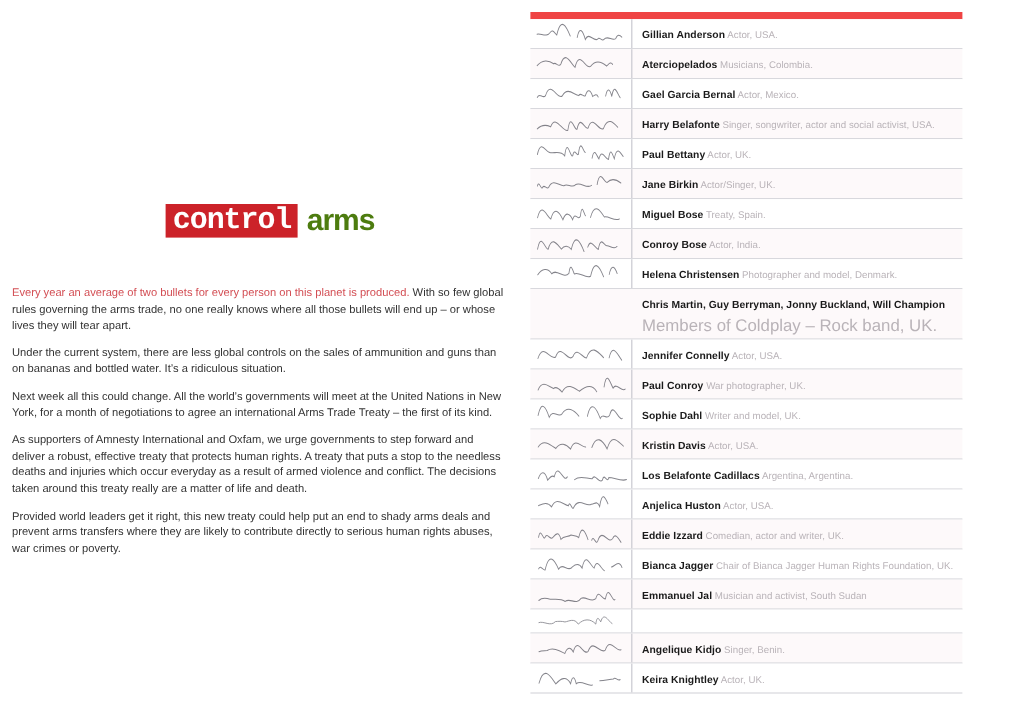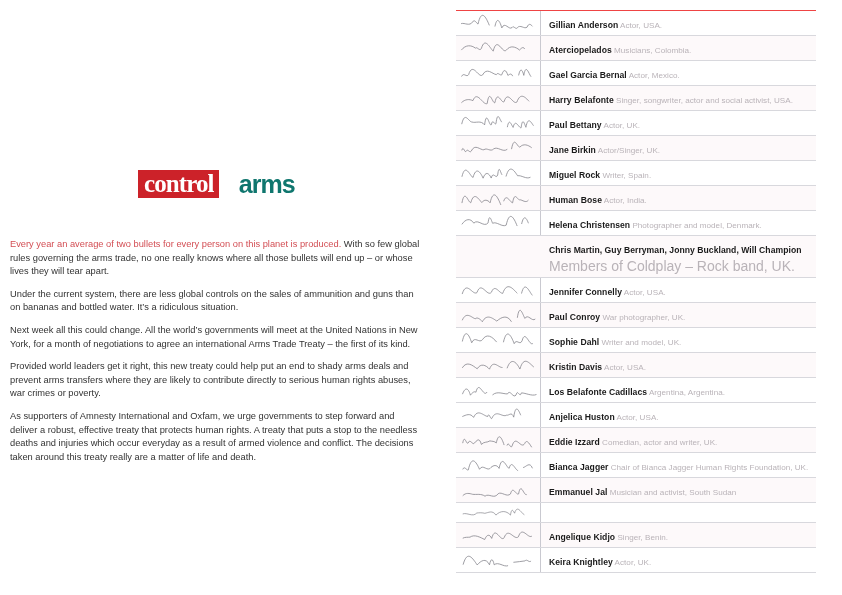--- a/index.html
+++ b/index.html
@@ -30,36 +30,36 @@
     position: absolute;
     left: 138px;
     top: 170px;
     display: flex;
     align-items: stretch;
     height: 28px;
   }
   .logo-control {
     background: #cc2229;
     color: #ffffff;
-    font-family: Liberation Serif, serif;
+    font-family: Liberation Mono, monospace;
     font-weight: bold;
     font-size: 25px;
     line-height: 28px;
     letter-spacing: -0.9px;
     padding: 0 5px 0 6px;
     display: block;
   }
   .logo-arms {
-    color: #0f766e;
+    color: #4d7c0f;
     font-family: "Liberation Sans", sans-serif;
     font-weight: bold;
     font-size: 25px;
     line-height: 28px;
     letter-spacing: -0.9px;
-    padding: 0 4px 0 20px;
+    padding: 0 4px 0 8px;
     display: block;
   }
 
   .letter-body {
     position: absolute;
     left: 10px;
     top: 238px;
     width: 412px;
     font-size: 9.3px;
     line-height: 13.6px;
@@ -72,24 +72,24 @@
     color: #d34e54;
     margin: 0 0 1px 0;
   }
   .red-lead {
     color: #d34e54;
   }
 
   
   .signatories {
     position: absolute;
-    left: 456px;
+    left: 442px;
     top: 10px;
     width: 360px;
-    border-top: 1px solid #ef4444;
+    border-top: 6px solid #ef4444;
     box-sizing: border-box;
   }
   .sig-row {
     display: flex;
     align-items: stretch;
     border-bottom: 1px solid #d8d8dd;
     min-height: 19px;
     position: relative;
     background: #ffffff;
   }
@@ -151,22 +151,22 @@
 
   <div class="logo-wrap">
     <span class="logo-control">control</span>
     <span class="logo-arms">arms</span>
   </div>
 
   <div class="letter-body" id="letter-body">
   <p><span class="red-lead">Every year an average of two bullets for every person on this planet is produced.</span> With so few global rules governing the arms trade, no one really knows where all those bullets will end up – or whose lives they will tear apart.</p>
       <p>Under the current system, there are less global controls on the sales of ammunition and guns than on bananas and bottled water. It’s a ridiculous situation.</p>
       <p>Next week all this could change. All the world’s governments will meet at the United Nations in New York, for a month of negotiations to agree an international Arms Trade Treaty – the first of its kind.</p>
+      <p>As supporters of Amnesty International and Oxfam, we urge governments to step forward and deliver a robust, effective treaty that protects human rights. A treaty that puts a stop to the needless deaths and injuries which occur everyday as a result of armed violence and conflict. The decisions taken around this treaty really are a matter of life and death.</p>
       <p>Provided world leaders get it right, this new treaty could help put an end to shady arms deals and prevent arms transfers where they are likely to contribute directly to serious human rights abuses, war crimes or poverty.</p>
-      <p>As supporters of Amnesty International and Oxfam, we urge governments to step forward and deliver a robust, effective treaty that protects human rights. A treaty that puts a stop to the needless deaths and injuries which occur everyday as a result of armed violence and conflict. The decisions taken around this treaty really are a matter of life and death.</p>
     </div>
 
 </div>
 
 <div class="signatories" id="signatories">
     <div class="sig-row">
       <div class="sig-cell-mark">
         <svg viewBox="0 0 84 19" preserveAspectRatio="none">
           <path d="M5.5 9.9 C8.9 9.1,13.4 12.4,16.7 8.6 C18.3 6.2,20.4 9.4,22.0 10.4 C25.4 -2.0,29.9 4.6,33.2 11.1 M39.0 12.0 C41.0 4.0,43.8 7.8,45.8 13.4 C48.8 7.9,52.9 15.4,56.0 13.1 C57.6 11.1,59.7 15.0,61.3 13.3 C64.2 10.3,68.2 14.6,71.1 12.8 C72.6 9.6,74.6 10.3,76.2 11.9" fill="none" stroke="#55555f" stroke-width="0.7" stroke-linecap="round"></path>
         </svg>
@@ -225,31 +225,31 @@
         <div class="sig-line"><span class="sig-name">Jane Birkin</span><span class="sig-desc"> Actor/Singer, UK.</span></div>
       </div>
     </div>
     <div class="sig-row">
       <div class="sig-cell-mark">
         <svg viewBox="0 0 84 19" preserveAspectRatio="none">
           <path d="M6.0 12.2 C9.3 1.1,13.7 11.5,17.0 13.1 C20.0 4.4,24.1 8.2,27.1 13.6 C29.5 8.1,32.8 9.2,35.2 13.5 C37.2 7.5,39.8 14.9,41.7 11.1 C43.0 1.5,44.7 10.3,45.9 10.9 M50.1 12.0 C53.6 1.9,58.2 7.6,61.6 11.7 C65.3 11.0,70.3 14.7,74.1 13.0" fill="none" stroke="#55555f" stroke-width="0.7" stroke-linecap="round"></path>
         </svg>
       </div>
       <div class="sig-cell-name">
-        <div class="sig-line"><span class="sig-name">Miguel Rock</span><span class="sig-desc"> Writer, Spain.</span></div>
+        <div class="sig-line"><span class="sig-name">Miguel Bose</span><span class="sig-desc"> Treaty, Spain.</span></div>
       </div>
     </div>
     <div class="sig-row tint">
       <div class="sig-cell-mark">
         <svg viewBox="0 0 84 19" preserveAspectRatio="none">
           <path d="M6.0 13.2 C8.7 1.4,12.2 13.3,14.8 13.2 C18.1 3.9,22.5 10.3,25.8 13.1 C28.3 10.4,31.6 10.8,34.1 13.3 C37.3 1.9,41.5 8.3,44.7 14.7 M47.8 11.8 C50.4 5.3,54.0 13.0,56.6 13.3 C58.8 3.2,61.7 11.9,63.9 10.9 C66.4 10.9,69.7 13.9,72.2 11.4" fill="none" stroke="#55555f" stroke-width="0.7" stroke-linecap="round"></path>
         </svg>
       </div>
       <div class="sig-cell-name">
-        <div class="sig-line"><span class="sig-name">Human Bose</span><span class="sig-desc"> Actor, India.</span></div>
+        <div class="sig-line"><span class="sig-name">Conroy Bose</span><span class="sig-desc"> Actor, India.</span></div>
       </div>
     </div>
     <div class="sig-row">
       <div class="sig-cell-mark">
         <svg viewBox="0 0 84 19" preserveAspectRatio="none">
           <path d="M6.1 10.3 C9.6 6.2,14.3 5.4,17.8 9.6 C22.1 5.9,27.8 13.4,32.1 9.4 C33.4 1.2,35.3 7.5,36.6 9.7 C40.7 8.0,46.1 13.1,50.2 11.2 C53.5 -0.8,57.8 5.0,61.0 11.6 M65.7 10.0 C67.7 2.7,70.3 5.1,72.3 9.4" fill="none" stroke="#55555f" stroke-width="0.7" stroke-linecap="round"></path>
         </svg>
       </div>
       <div class="sig-cell-name">
         <div class="sig-line"><span class="sig-name">Helena Christensen</span><span class="sig-desc"> Photographer and model, Denmark.</span></div>

